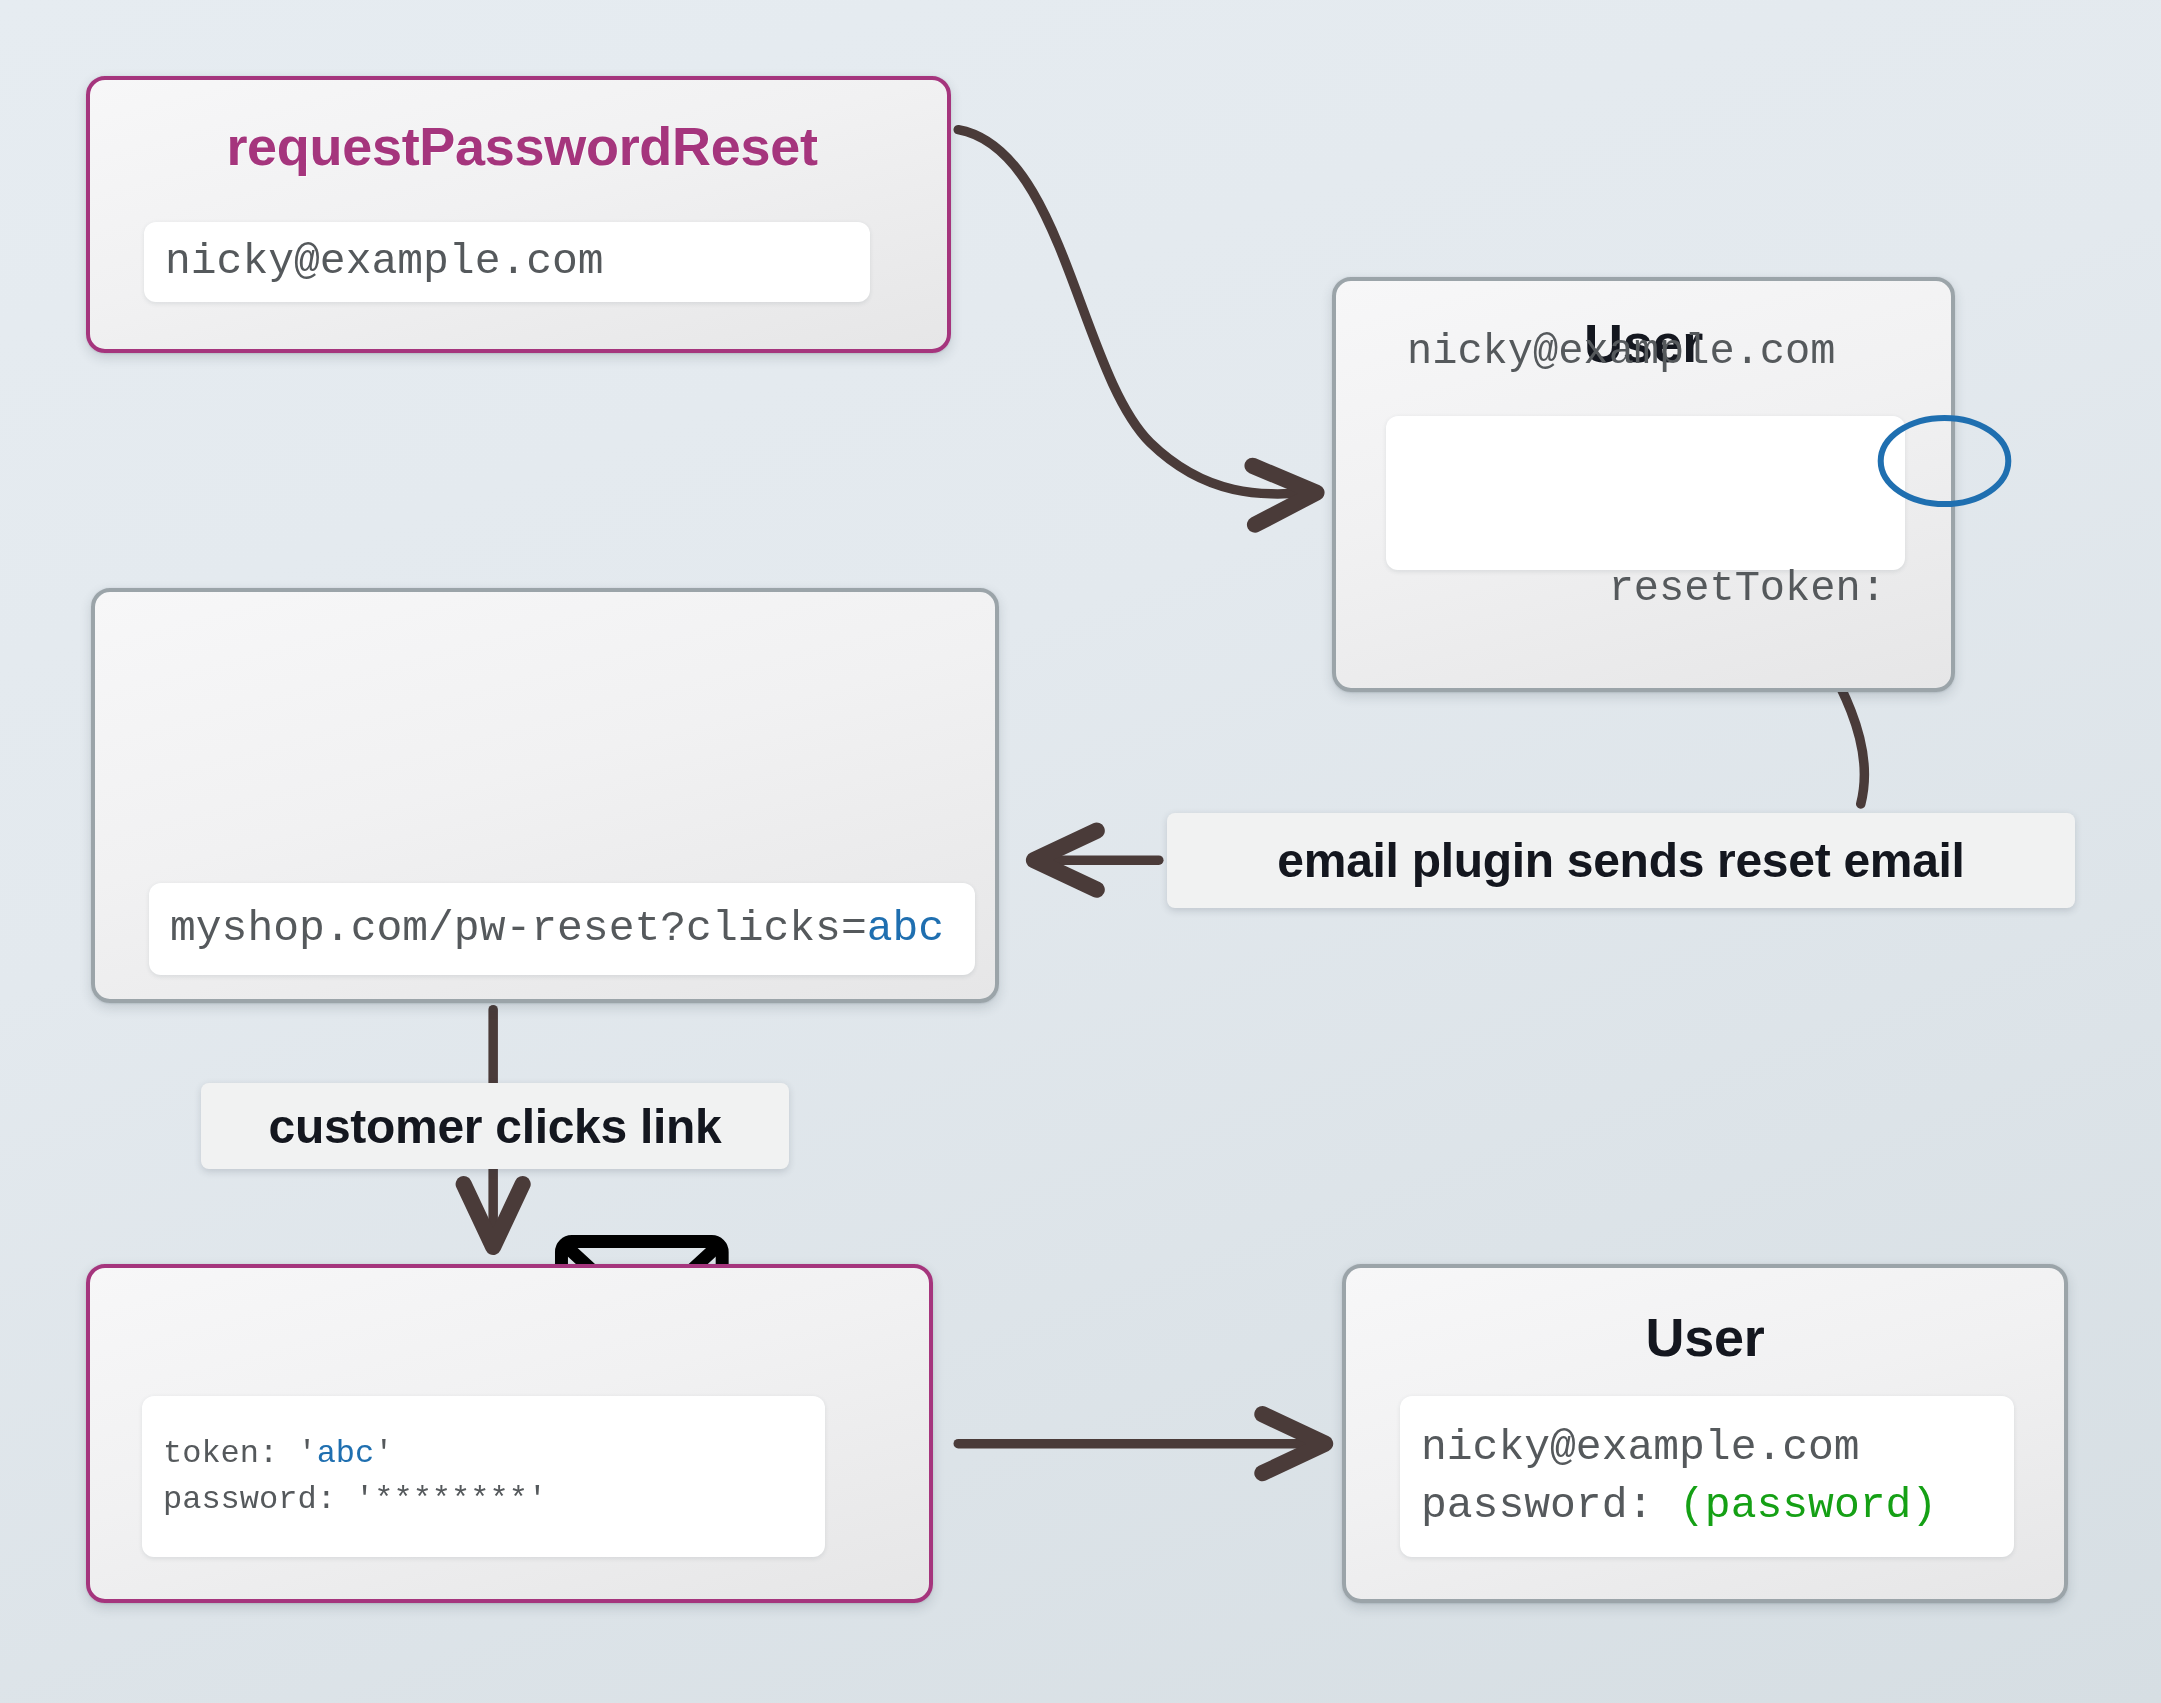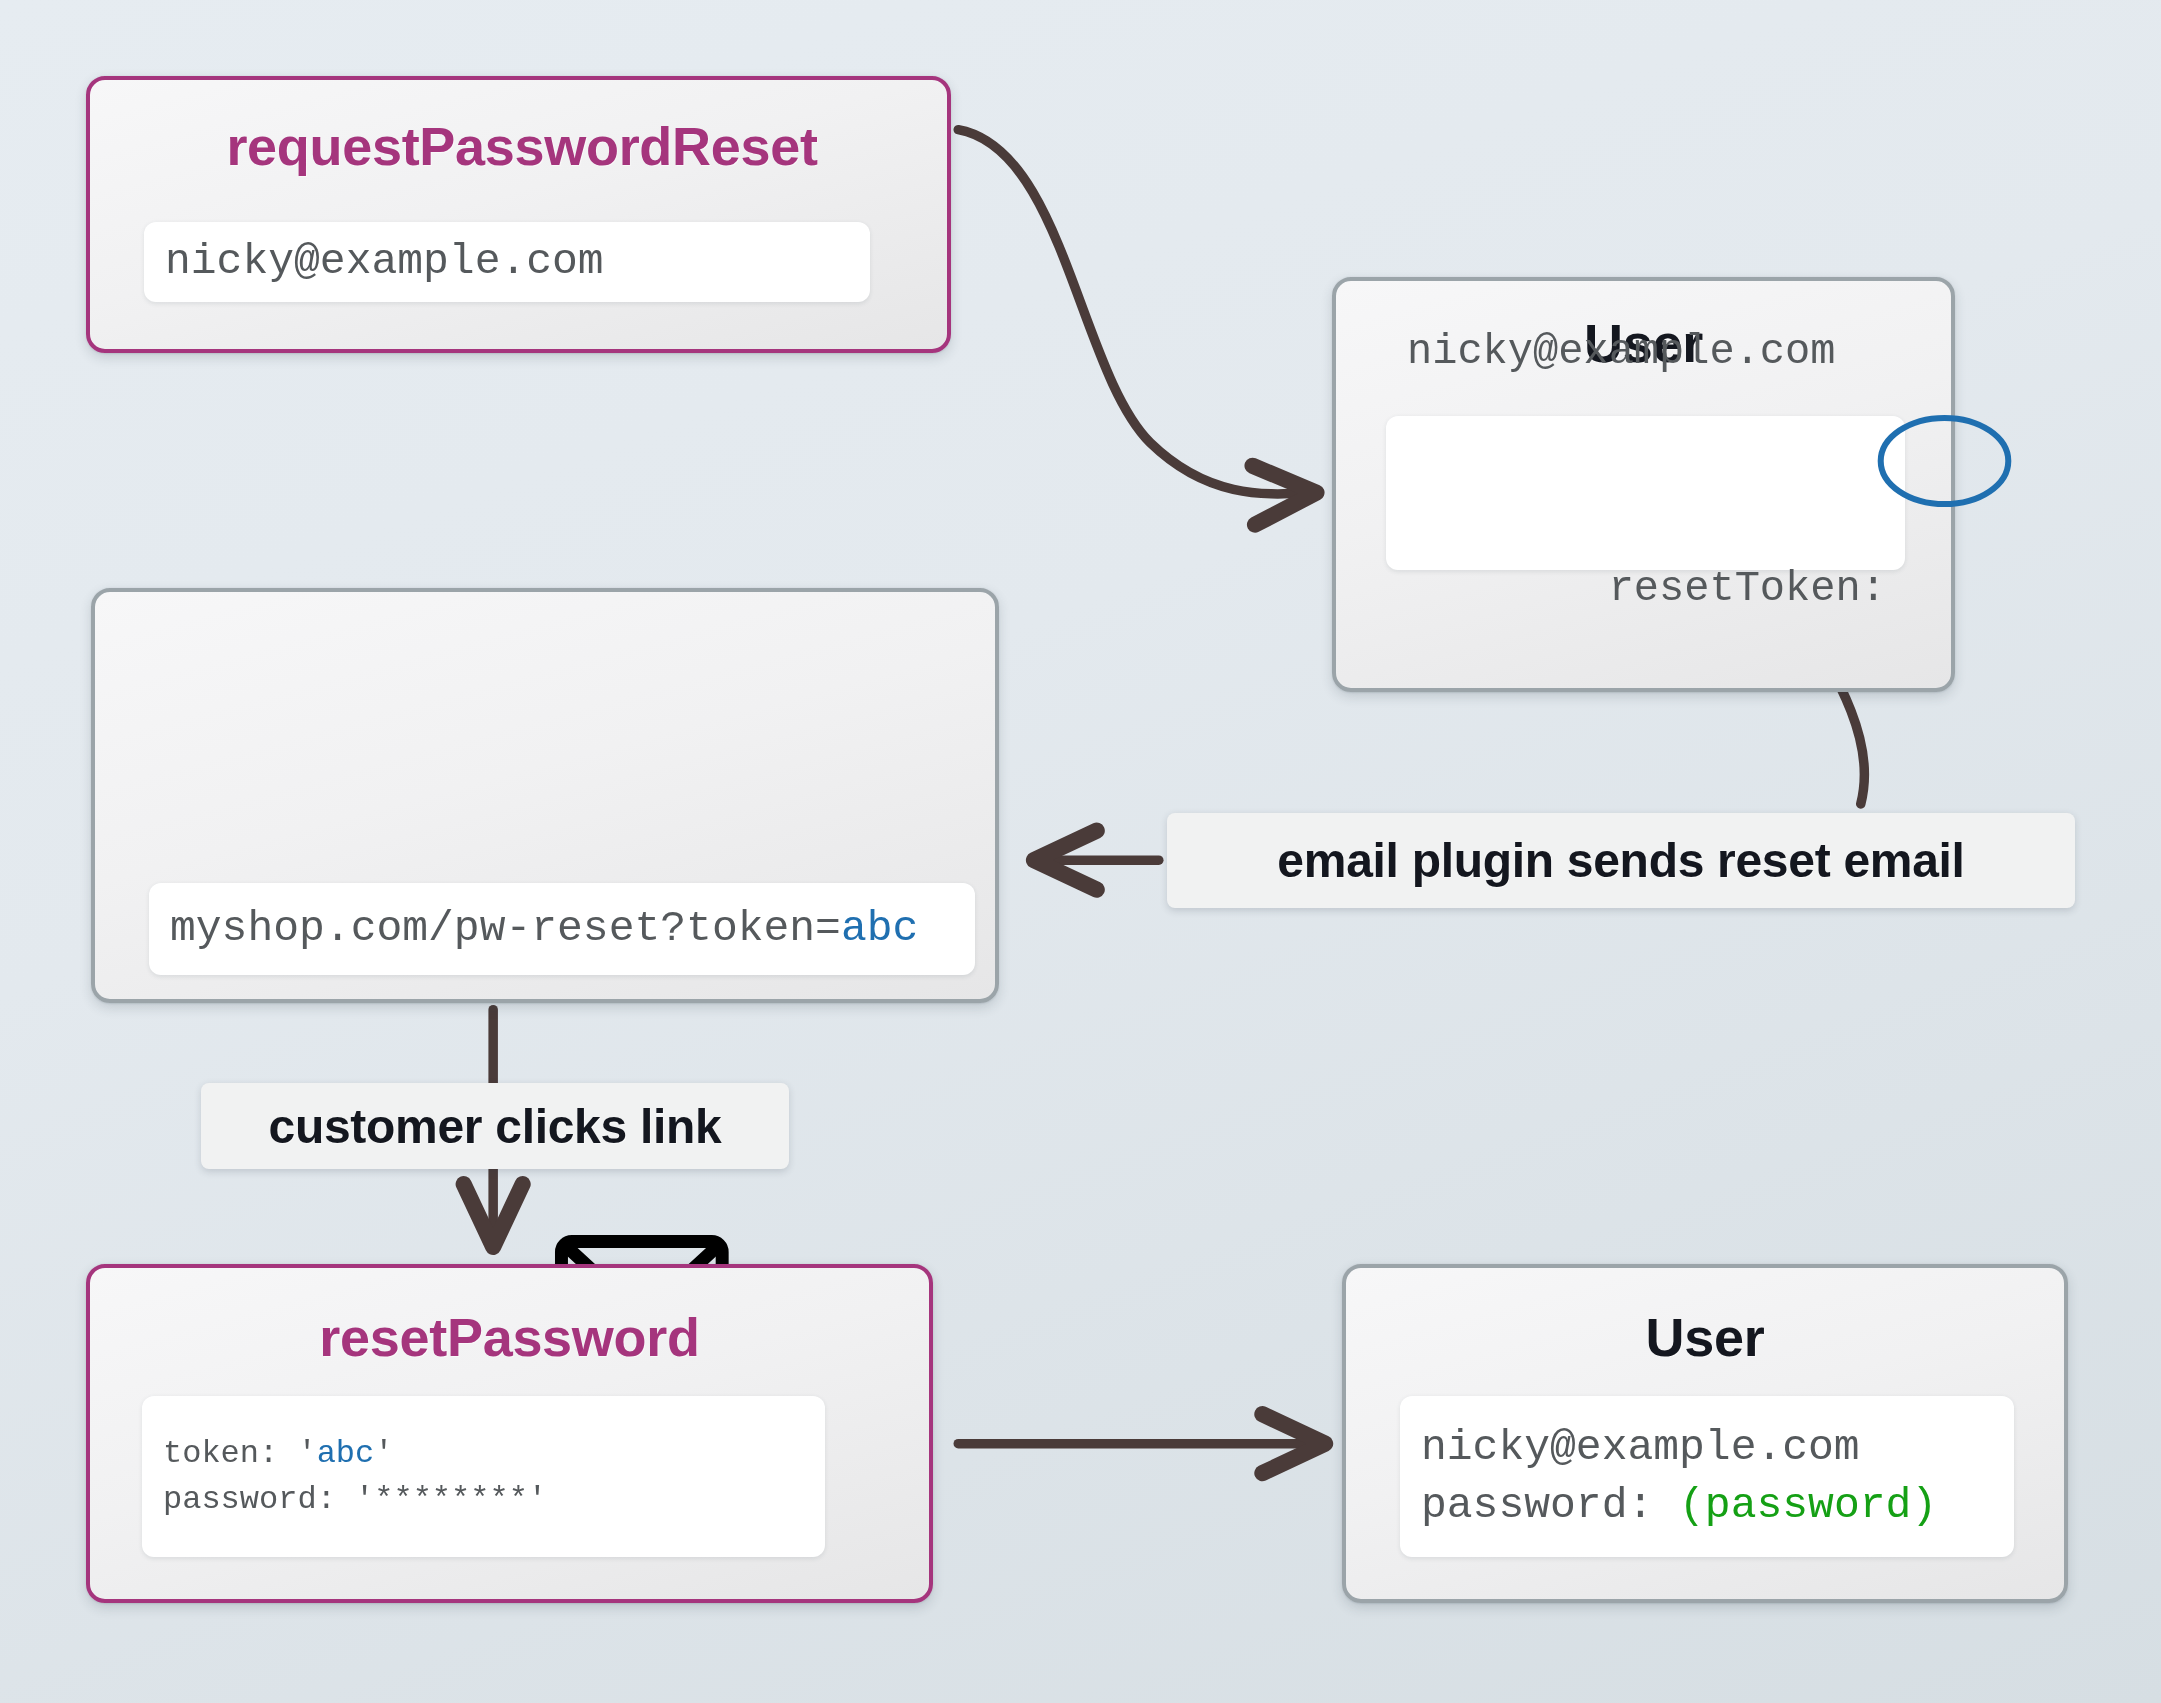--- a/index.html
+++ b/index.html
@@ -185,26 +185,25 @@
                  L234,141 A12,12 0 0 1 222,153 L60,153 A12,12 0 0 1 48,141 L48,126"></path>
         <path d="M55,20 L141,99 L227,20"></path>
         <path d="M55,146 L117,79"></path>
         <path d="M227,146 L165,79"></path>
         <path d="M24,66 L62,66"></path>
         <path d="M6,99 L62,99"></path>
       </g>
     </svg>
 
     <div class="panel" id="panel-email">
-      <div class="line"><span>myshop.com/pw-reset?token=</span><span class="tok-blue">abc</span></div>
+      <div class="line"><span>myshop.com/pw-reset?clicks=</span><span class="tok-blue">abc</span></div>
     </div>
   </div>
 
   <div class="node accent" id="node-reset">
-    <div class="node-title title-accent" id="title-reset">resetPassword</div>
     <div class="panel" id="panel-reset">
       <div class="line"><span>token:</span><span> </span><span>'</span><span class="tok-blue">abc</span><span>'</span></div>
       <div class="line"><span>password:</span><span> </span><span>'********'</span></div>
     </div>
   </div>
 
   <div class="node plain" id="node-user-bot">
     <div class="node-title title-dark" id="title-user-bot">User</div>
     <div class="panel" id="panel-user-bot">
       <div class="line">nicky@example.com</div>

